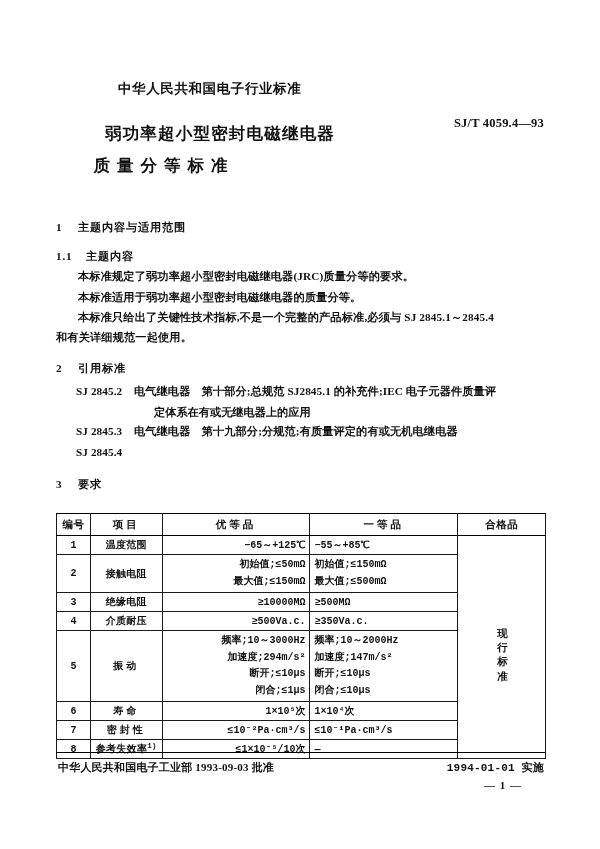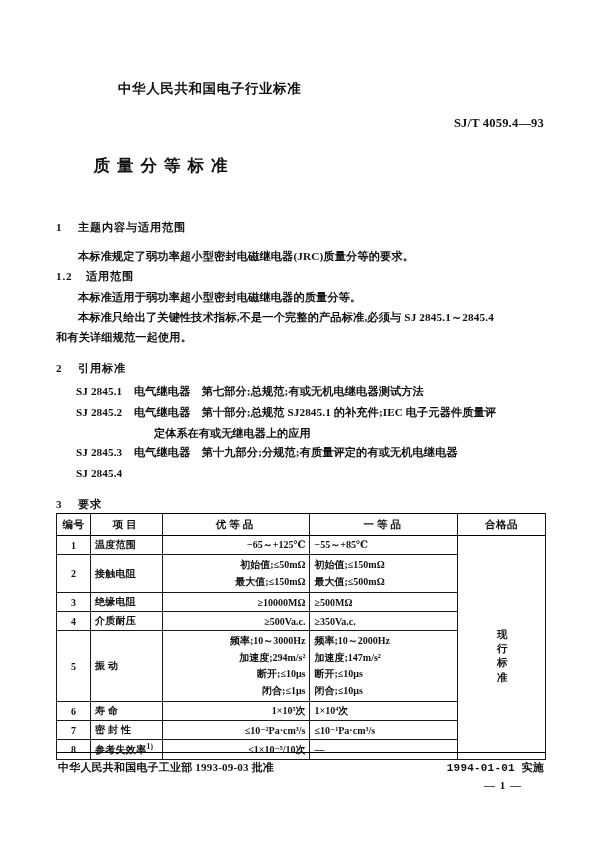--- a/index.html
+++ b/index.html
@@ -104,20 +104,21 @@
     font-weight: 700;
   }
   .refrow .rtext { flex: 1; font-weight: 700; }
   .refcont { padding-left: 98px; font-weight: 700; }
 
   
   .tbl-wrap {
     position: absolute;
     left: 56px; top: 513px;
     width: 490px;
+    font-family: Liberation Mono, monospace;
   }
   table.req {
     border-collapse: collapse;
     width: 490px;
     font-size: 10px;
     font-weight: 700;
   }
   table.req td, table.req th {
     border: 1px solid #1a1a1a;
     padding: 2px 4px;
@@ -127,21 +128,21 @@
   table.req thead th {
     text-align: center;
     height: 22px;
     font-size: 10.5px;
     letter-spacing: 3px;
     border-top: 1.6px solid #000;
     border-bottom: 1.6px solid #000;
   }
   table.req thead th.tight { letter-spacing: 0.5px; }
   .c-no    { width: 34px;  text-align: center; }
-  .c-item  { width: 72px;  text-align: left; letter-spacing: 3px; }
+  .c-item  { width: 72px;  text-align: center; letter-spacing: 3px; }
   .c-item.tight { letter-spacing: 0.3px; }
   .c-a     { width: 148px; text-align: right; padding-left: 6px; }
   .c-b     { width: 148px; text-align: left; padding-left: 6px; }
   .c-pass  { width: 88px;  text-align: center; }
 
   table.req tbody tr { height: 19px; }
   .multi { line-height: 16.5px; margin-left: 14px; }
   .multi div { white-space: nowrap; }
   sup { font-size: 7.5px; vertical-align: super; }
 
@@ -190,49 +191,46 @@
     white-space: nowrap;
   }
 </style>
 </head>
 <body>
 
 <div class="page">
 
   <div class="std-org">中华人民共和国电子行业标准</div>
   <div class="std-code">SJ/T 4059.4—93</div>
+  <div class="title-main">弱功率超小型密封电磁继电器</div>
   <div class="title-sub">质量分等标准</div>
 
   <div class="body-block">
 
     <div class="sec-h1">
       <span class="num">1</span><span>主题内容与适用范围</span>
     </div>
 
+    <div class="sec-h2">
+      <span class="num">1.1</span><span>主题内容</span>
+    </div>
     <p class="para">本标准规定了弱功率超小型密封电磁继电器(JRC)质量分等的要求。</p>
 
-    <div class="sec-h2">
-      <span class="num">1.2</span><span>适用范围</span>
-    </div>
     <p class="para">本标准适用于弱功率超小型密封电磁继电器的质量分等。</p>
     <p class="para">本标准只给出了关键性技术指标,不是一个完整的产品标准,必须与 SJ 2845.1～2845.4</p>
     <p class="para" style="text-indent:0">和有关详细规范一起使用。</p>
 
     <div class="gap-m"></div>
 
     <div class="sec-h1" style="margin-bottom:4px">
       <span class="num">2</span><span>引用标准</span>
     </div>
 
     <div class="reflist">
 
-      <div class="refrow">
-        <div class="rcode">SJ 2845.1</div>
-        <div class="rtext">电气继电器　第七部分;总规范;有或无机电继电器测试方法</div>
-      </div>
 
       <div class="refrow">
         <div class="rcode">SJ 2845.2</div>
         <div class="rtext">电气继电器　第十部分;总规范 SJ2845.1 的补充件;IEC 电子元器件质量评</div>
       </div>
       <div class="refcont">定体系在有或无继电器上的应用</div>
 
       <div class="refrow">
         <div class="rcode">SJ 2845.3</div>
         <div class="rtext">电气继电器　第十九部分;分规范;有质量评定的有或无机电继电器</div>

